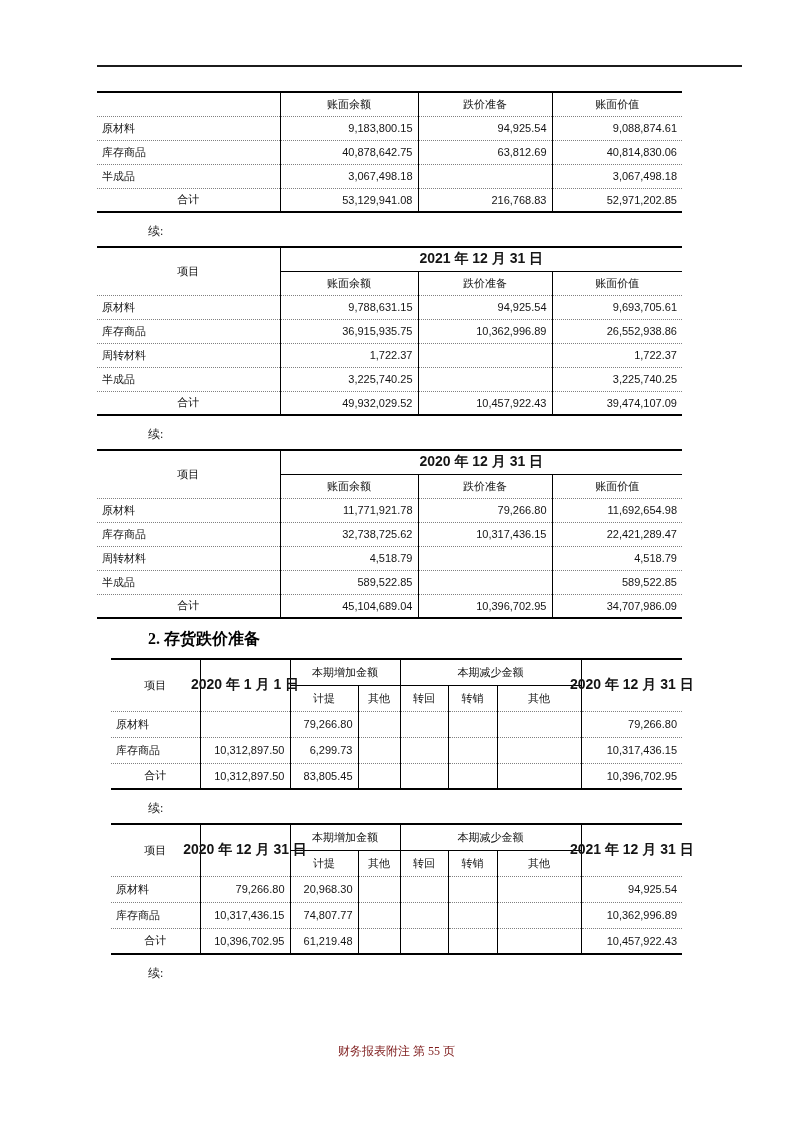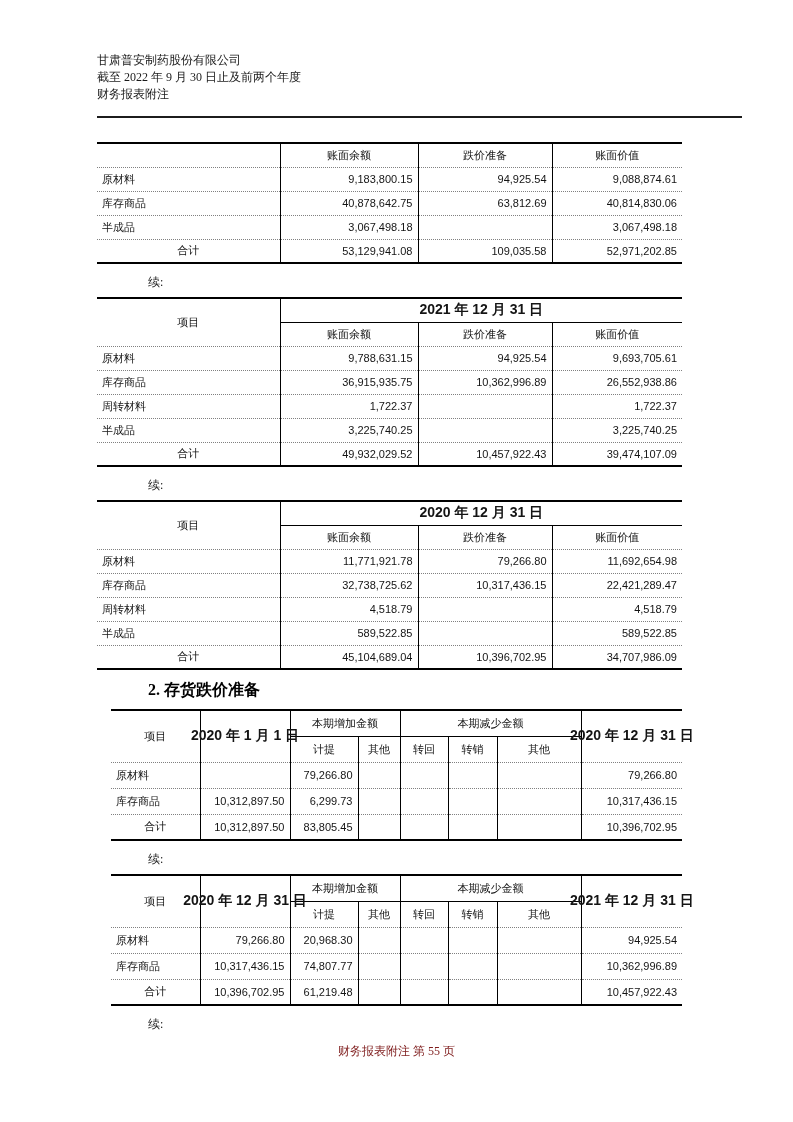--- a/index.html
+++ b/index.html
@@ -35,25 +35,20 @@
   .cont-label{margin:10px 0 6px 51px;font-size:12px;color:#1a1a1a;}
   .section-heading{margin:10px 0 8px 51px;font-size:16px;font-weight:bold;color:#000;}
   .page-footer{position:absolute;left:0;top:1043px;width:793px;text-align:center;font-size:12px;color:#7f1d1d;}
 </style>
 </head>
 <body>
 
 <div class="page">
   <div class="content">
 
-    <div class="doc-header">
-      <div>甘肃普安制药股份有限公司</div>
-      <div>截至 2022 年 9 月 30 日止及前两个年度</div>
-      <div>财务报表附注</div>
-    </div>
     <hr class="header-rule">
 
     <table class="fin-table" style="width: 585px;">
         <colgroup>
           <col style="width: 183px;">
           <col style="width: 138px;">
           <col style="width: 134px;">
           <col style="width: 130px;">
         </colgroup>
         <thead>
@@ -79,21 +74,21 @@
           </tr>
           <tr>
             <td class="label-cell">半成品</td>
             <td class="num-cell">3,067,498.18</td>
             <td class="num-cell"></td>
             <td class="num-cell">3,067,498.18</td>
           </tr>
           <tr>
             <td class="label-cell total-label">合计</td>
             <td class="num-cell">53,129,941.08</td>
-            <td class="num-cell">109,035.58</td>
+            <td class="num-cell">216,768.83</td>
             <td class="num-cell">52,971,202.85</td>
           </tr>
         </tbody>
       </table>
 
     <div class="cont-label">续:</div>
     <table class="fin-table" style="margin-top: 6px; width: 585px;">
         <colgroup>
           <col style="width: 183px;">
           <col style="width: 138px;">

